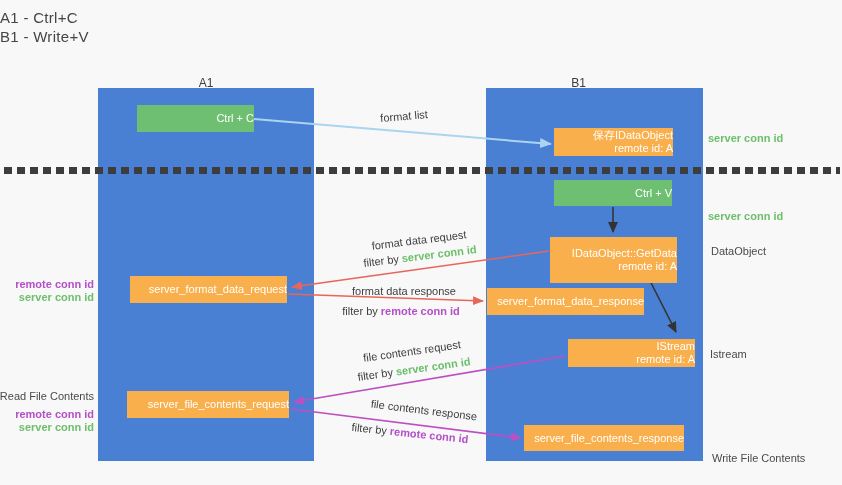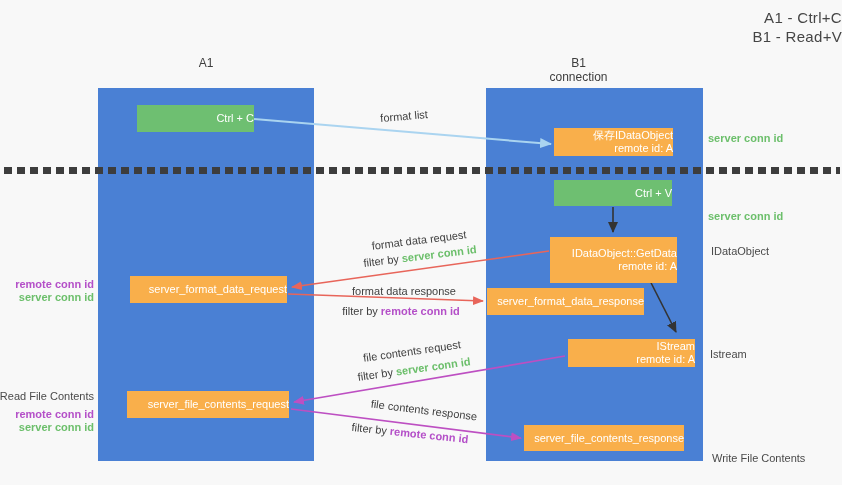--- a/index.html
+++ b/index.html
@@ -1,22 +1,22 @@
 <!DOCTYPE html>
 <html style="--background: #f8f8f8; --column-blue: #4a80d4; --box-green: #6ebf71; --box-orange: #f9af4b; --arrow-blue: #aad4f0; --arrow-black: #333333; --arrow-red: #e8655a; --arrow-magenta: #bd4fc2; --label-green: #6cbf6b; --label-purple: #b44fc8; --text-dark: #404040; --dash-color: #3d3d3d;"><head>
 <meta charset="utf-8">
 <style>
   * { margin:0; padding:0; box-sizing:border-box; }
   body { font-family: "Liberation Sans", sans-serif; background:#f8f8f8; }
   .canvas { position:relative; width:842px; height:485px; background:var(--background,#f8f8f8); overflow:hidden; }
 
-  .title { position:absolute; top:8px; left:0; width:842px; text-align:right;
+  .title { position:absolute; top:8px; left:0; width:842px; text-align:left;
            font-size:15px; line-height:19px; color:#454545; letter-spacing:.3px; }
 
-  .col-header { position:absolute; text-align:center; font-size:12px; line-height:14px; color:#3d3d3d; }
+  .col-header { position:absolute; text-align:center; font-size:12px; line-height:14px; color:#3d3d3d;margin-top:20px; }
   .column { position:absolute; top:88px; height:373px; width:216px; background:var(--column-blue); }
 
   .dashline { position:absolute; top:167px; left:4px; right:2px; height:7px;
               background:repeating-linear-gradient(90deg, var(--dash-color) 0 8px, transparent 8px 13px); }
 
   svg.arrows { position:absolute; left:0; top:0; pointer-events:none; }
   .stroke-blue   { stroke:var(--arrow-blue);    stroke-width:2;   fill:none; }
   .stroke-black  { stroke:var(--arrow-black);   stroke-width:1.6; fill:none; }
   .stroke-red    { stroke:var(--arrow-red);     stroke-width:1.6; fill:none; }
   .stroke-magenta{ stroke:var(--arrow-magenta); stroke-width:1.6; fill:none; }
@@ -37,21 +37,21 @@
   .green-txt  { color:var(--label-green);  font-weight:bold; }
   .purple-txt { color:var(--label-purple); font-weight:bold; }
 </style>
 </head>
 <body>
 
 <div class="canvas">
 
   <div class="title">
     <div>A1 - Ctrl+C</div>
-    <div>B1 - Read+V</div>
+    <div>B1 - Write+V</div>
   </div>
 
   <div class="col-header" style="left:98px; top:56px; width:216px;">
     <div>A1</div>
   </div>
   <div class="col-header" style="left:470px; top:56px; width:217px;">
     <div>B1</div>
     <div>connection</div>
   </div>
 
@@ -132,21 +132,21 @@
     <span>filter by</span> <span class="green-txt">server conn id</span>
   </div>
 
   <div class="alabel" style="left:424px; top:410px; --r:7deg;">file contents response</div>
   <div class="alabel" style="left:410px; top:433px; --r:6deg;">
     <span>filter by</span> <span class="purple-txt">remote conn id</span>
   </div>
 
   <div class="slabel green-txt" style="left:708px; top:132px;">server conn id</div>
   <div class="slabel green-txt" style="left:708px; top:210px;">server conn id</div>
-  <div class="slabel" style="left:711px; top:245px;">IDataObject</div>
+  <div class="slabel" style="left:711px; top:245px;">DataObject</div>
   <div class="slabel" style="left:710px; top:348px;">Istream</div>
   <div class="slabel" style="left:712px; top:452px;">Write File Contents</div>
 
   <div class="slabel right-align" style="right:748px; top:278px;">
     <div class="purple-txt">remote conn id</div>
     <div class="green-txt">server conn id</div>
   </div>
   <div class="slabel right-align" style="right:748px; top:390px;">Read File Contents</div>
   <div class="slabel right-align" style="right:748px; top:408px;">
     <div class="purple-txt">remote conn id</div>

